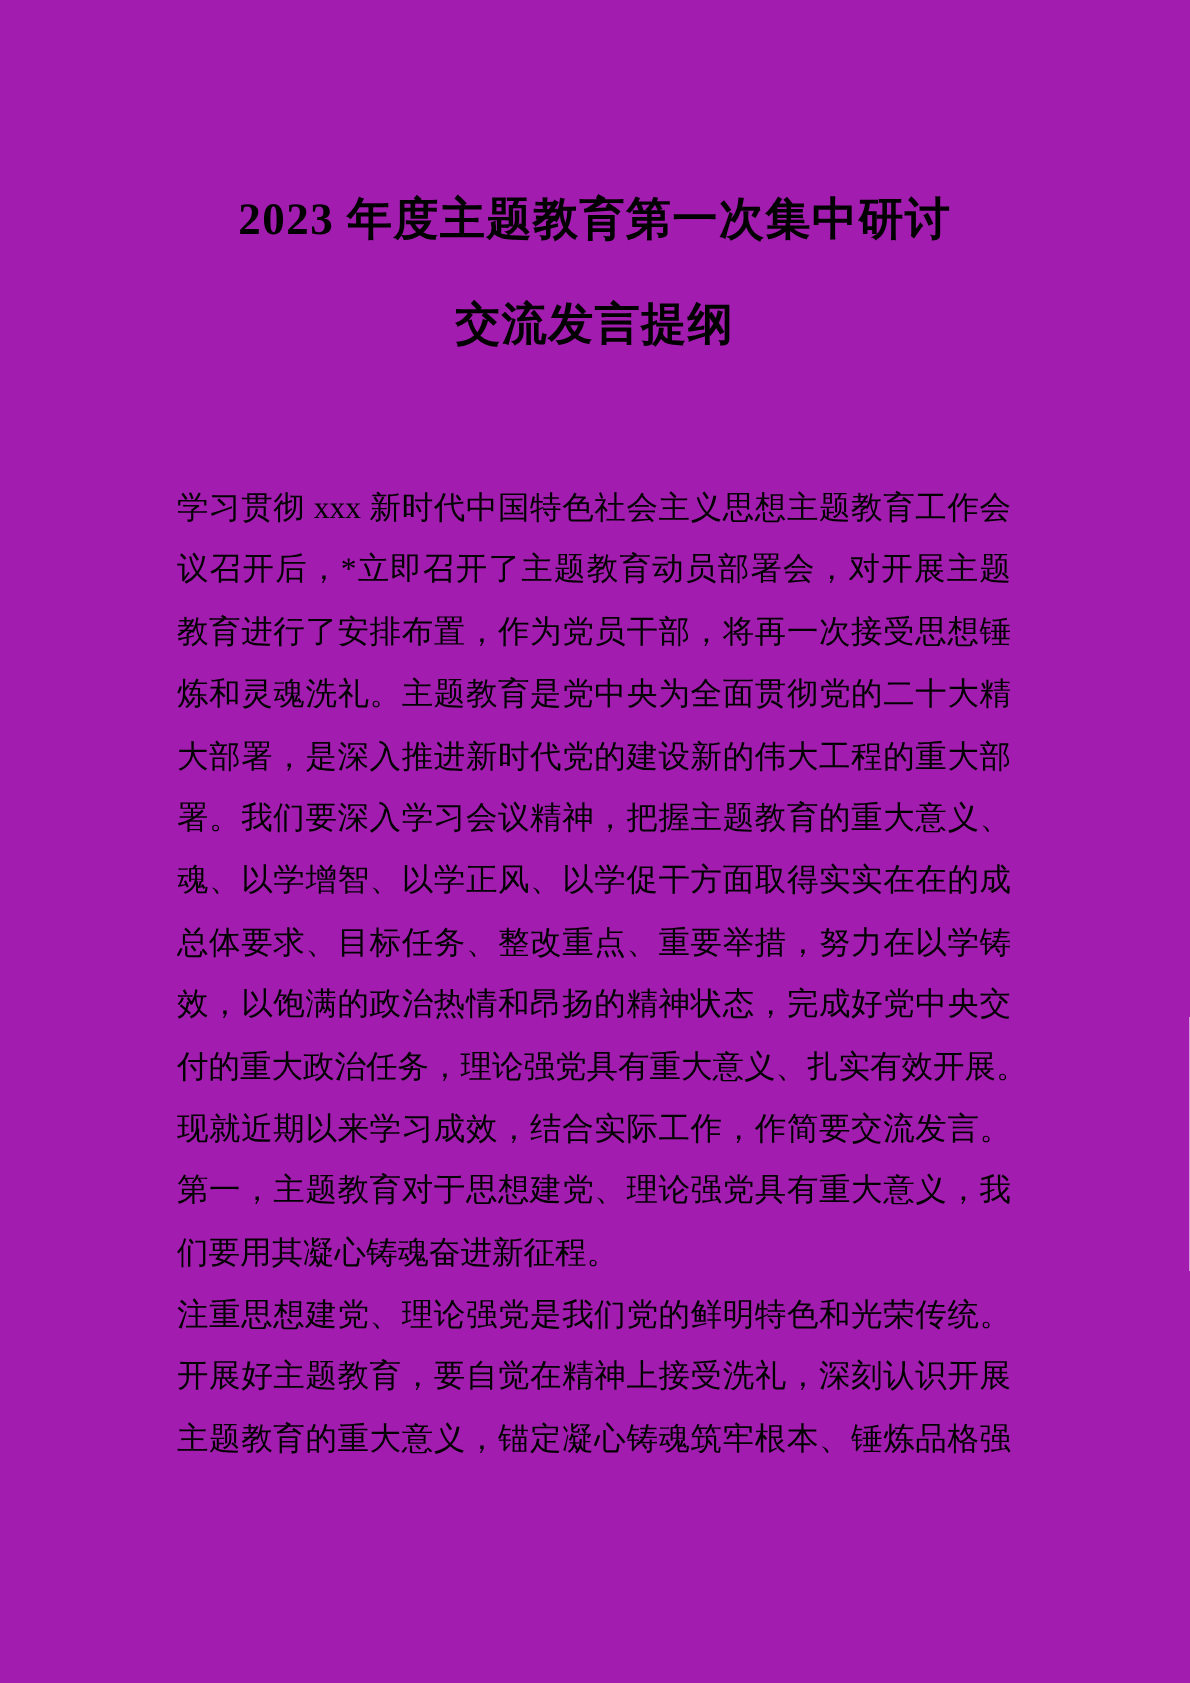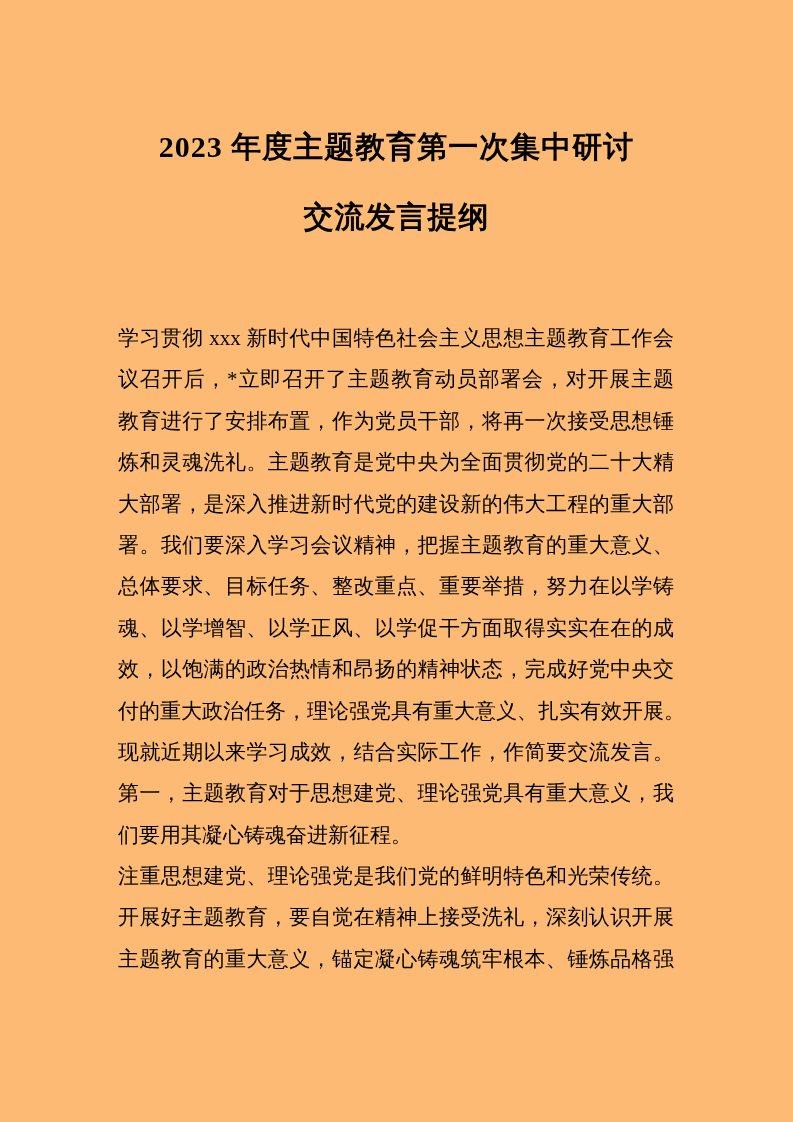--- a/index.html
+++ b/index.html
@@ -4,21 +4,21 @@
 <style>
   html, body {
     margin: 0;
     padding: 0;
     background: #ffffff;
   }
   .page {
     position: relative;
     width: 793px;
     height: 1122px;
-    background: #fdba74;
+    background: #a21caf;
     color: #000000;
     font-family: "Liberation Serif", "DejaVu Serif", serif;
     overflow: hidden;
   }
   .doc-title {
     position: absolute;
     top: 112px;
     left: 0;
     width: 100%;
     text-align: center;
@@ -60,22 +60,22 @@
     <div>交流发言提纲</div>
   </div>
   <div class="doc-body">
       <div class="paragraph">
         <div class="body-line">学习贯彻 xxx 新时代中国特色社会主义思想主题教育工作会</div>
         <div class="body-line">议召开后，*立即召开了主题教育动员部署会，对开展主题</div>
         <div class="body-line">教育进行了安排布置，作为党员干部，将再一次接受思想锤</div>
         <div class="body-line">炼和灵魂洗礼。主题教育是党中央为全面贯彻党的二十大精</div>
         <div class="body-line">大部署，是深入推进新时代党的建设新的伟大工程的重大部</div>
         <div class="body-line">署。我们要深入学习会议精神，把握主题教育的重大意义、</div>
+        <div class="body-line">魂、以学增智、以学正风、以学促干方面取得实实在在的成</div>
         <div class="body-line">总体要求、目标任务、整改重点、重要举措，努力在以学铸</div>
-        <div class="body-line">魂、以学增智、以学正风、以学促干方面取得实实在在的成</div>
         <div class="body-line">效，以饱满的政治热情和昂扬的精神状态，完成好党中央交</div>
         <div class="body-line">付的重大政治任务，理论强党具有重大意义、扎实有效开展。</div>
         <div class="body-line">现就近期以来学习成效，结合实际工作，作简要交流发言。</div>
       </div>
       <div class="paragraph">
         <div class="body-line">第一，主题教育对于思想建党、理论强党具有重大意义，我</div>
         <div class="body-line short">们要用其凝心铸魂奋进新征程。</div>
       </div>
       <div class="paragraph">
         <div class="body-line">注重思想建党、理论强党是我们党的鲜明特色和光荣传统。</div>

